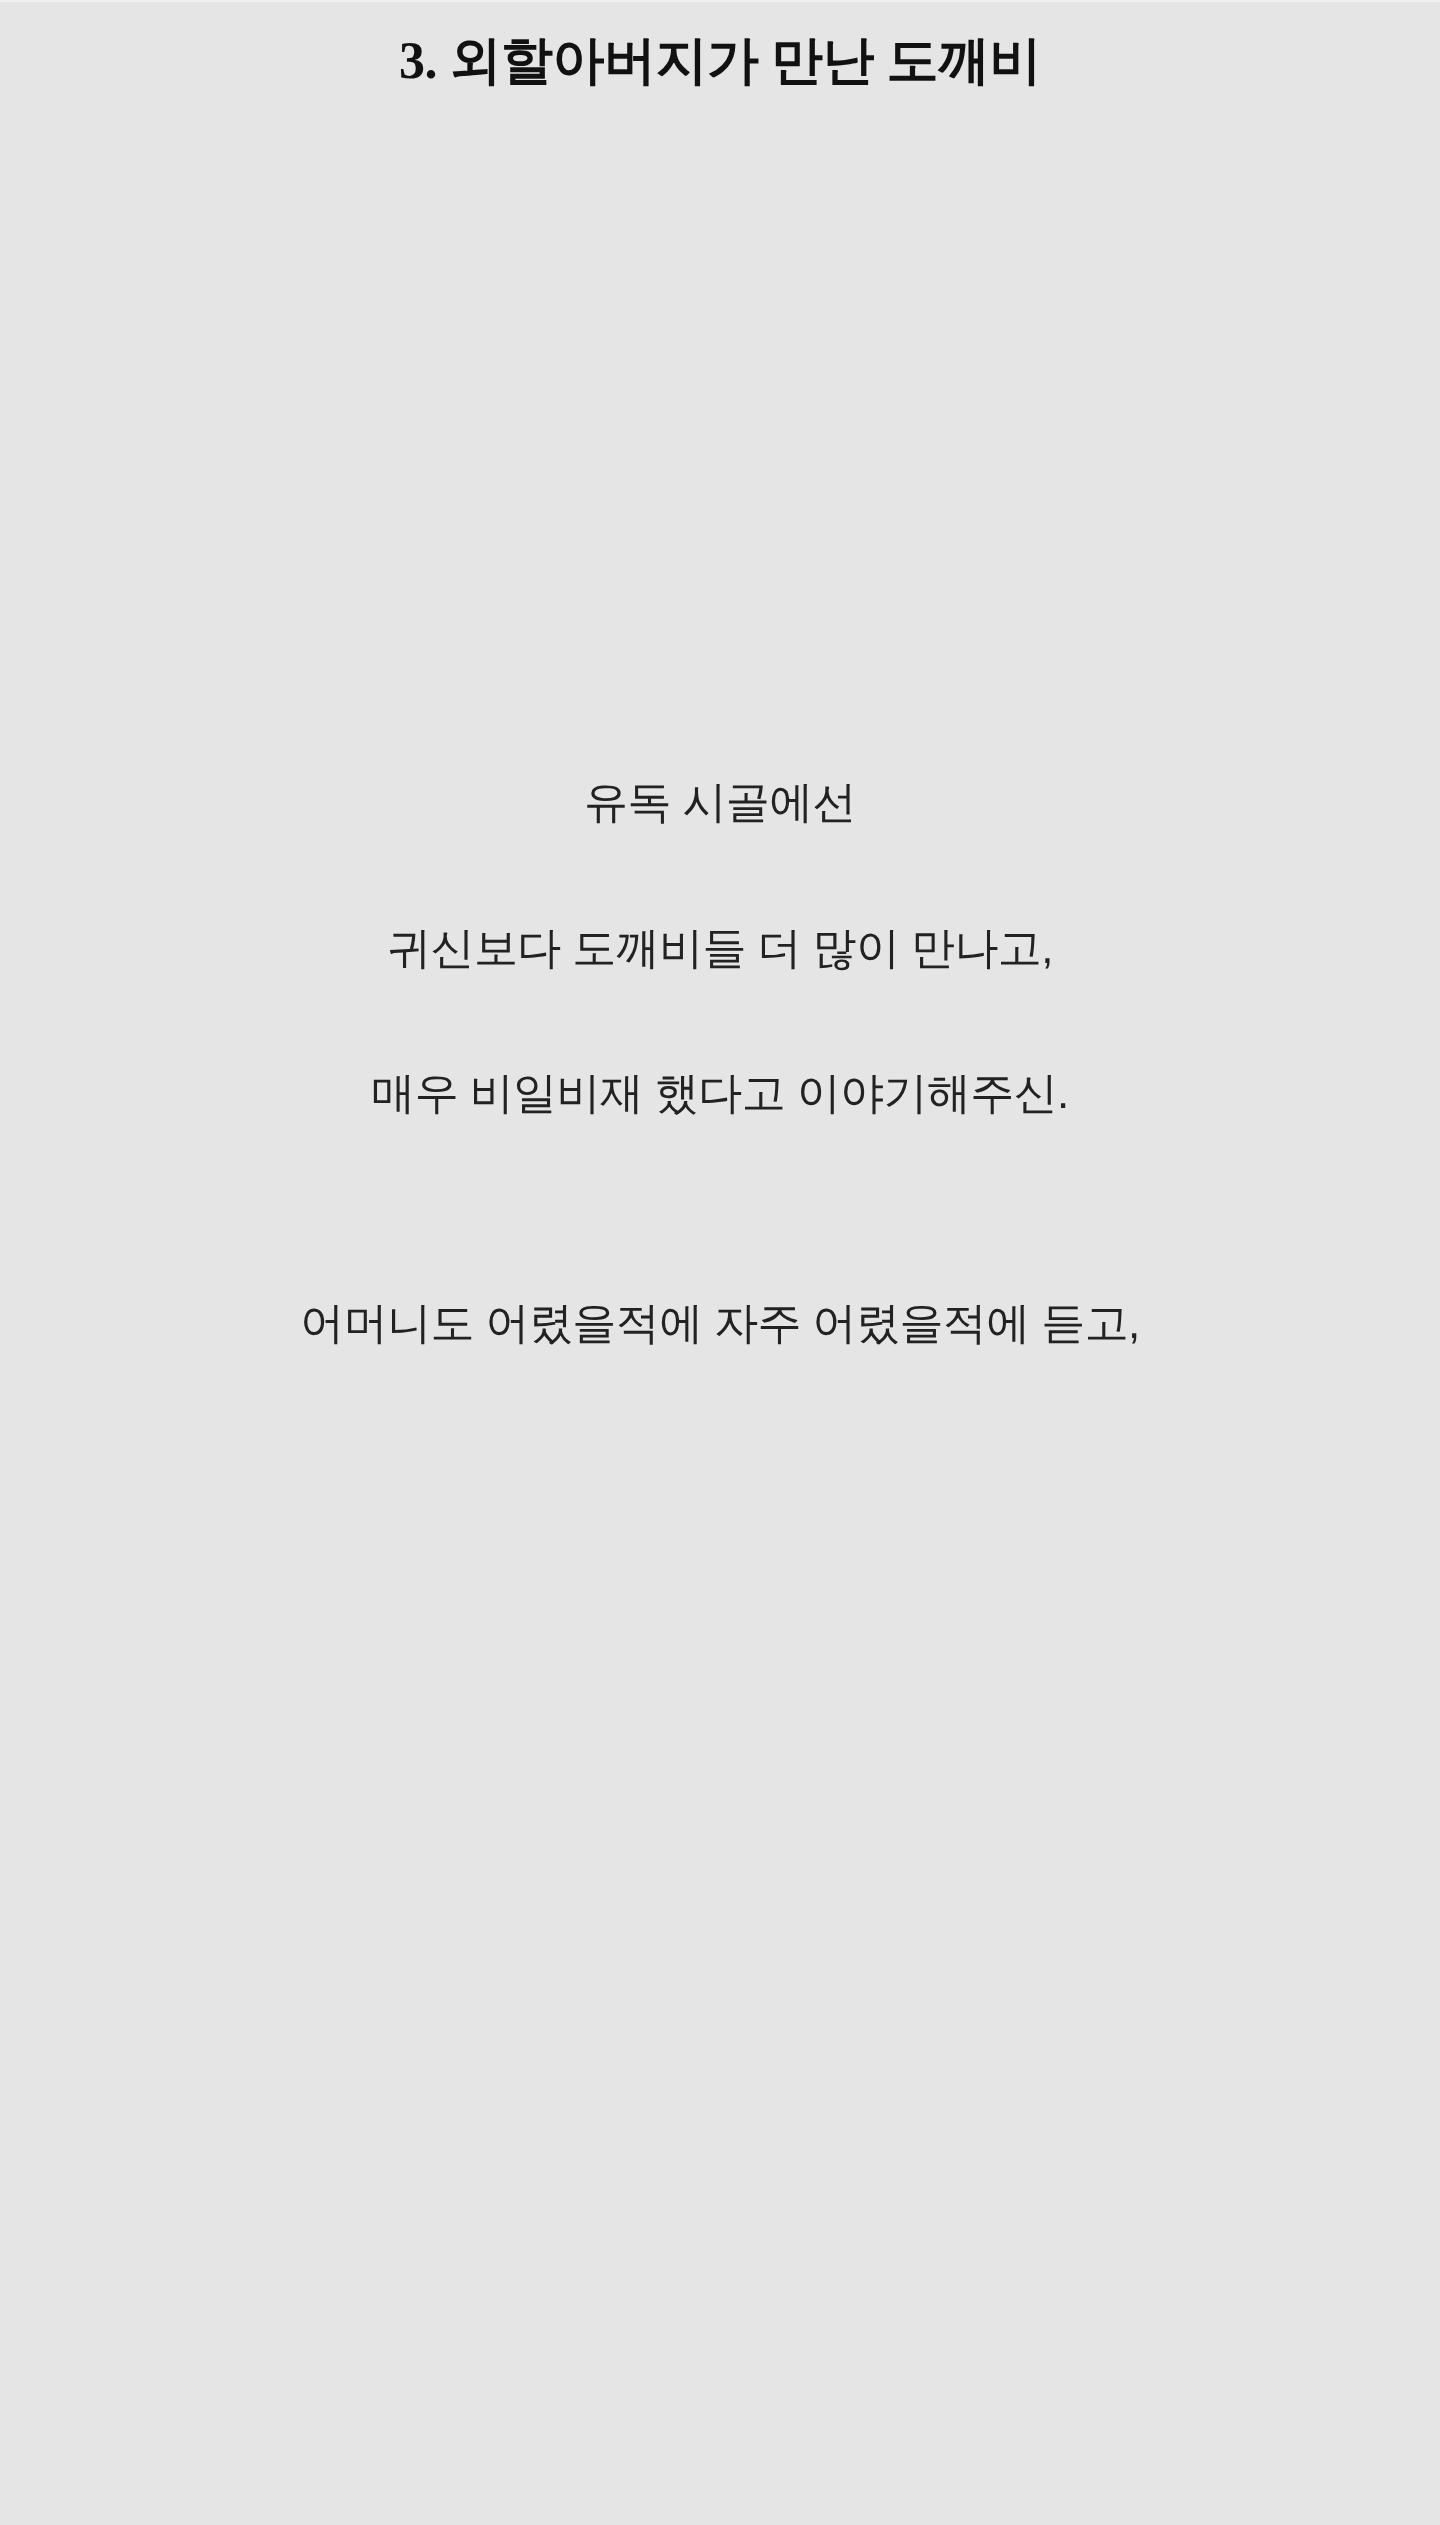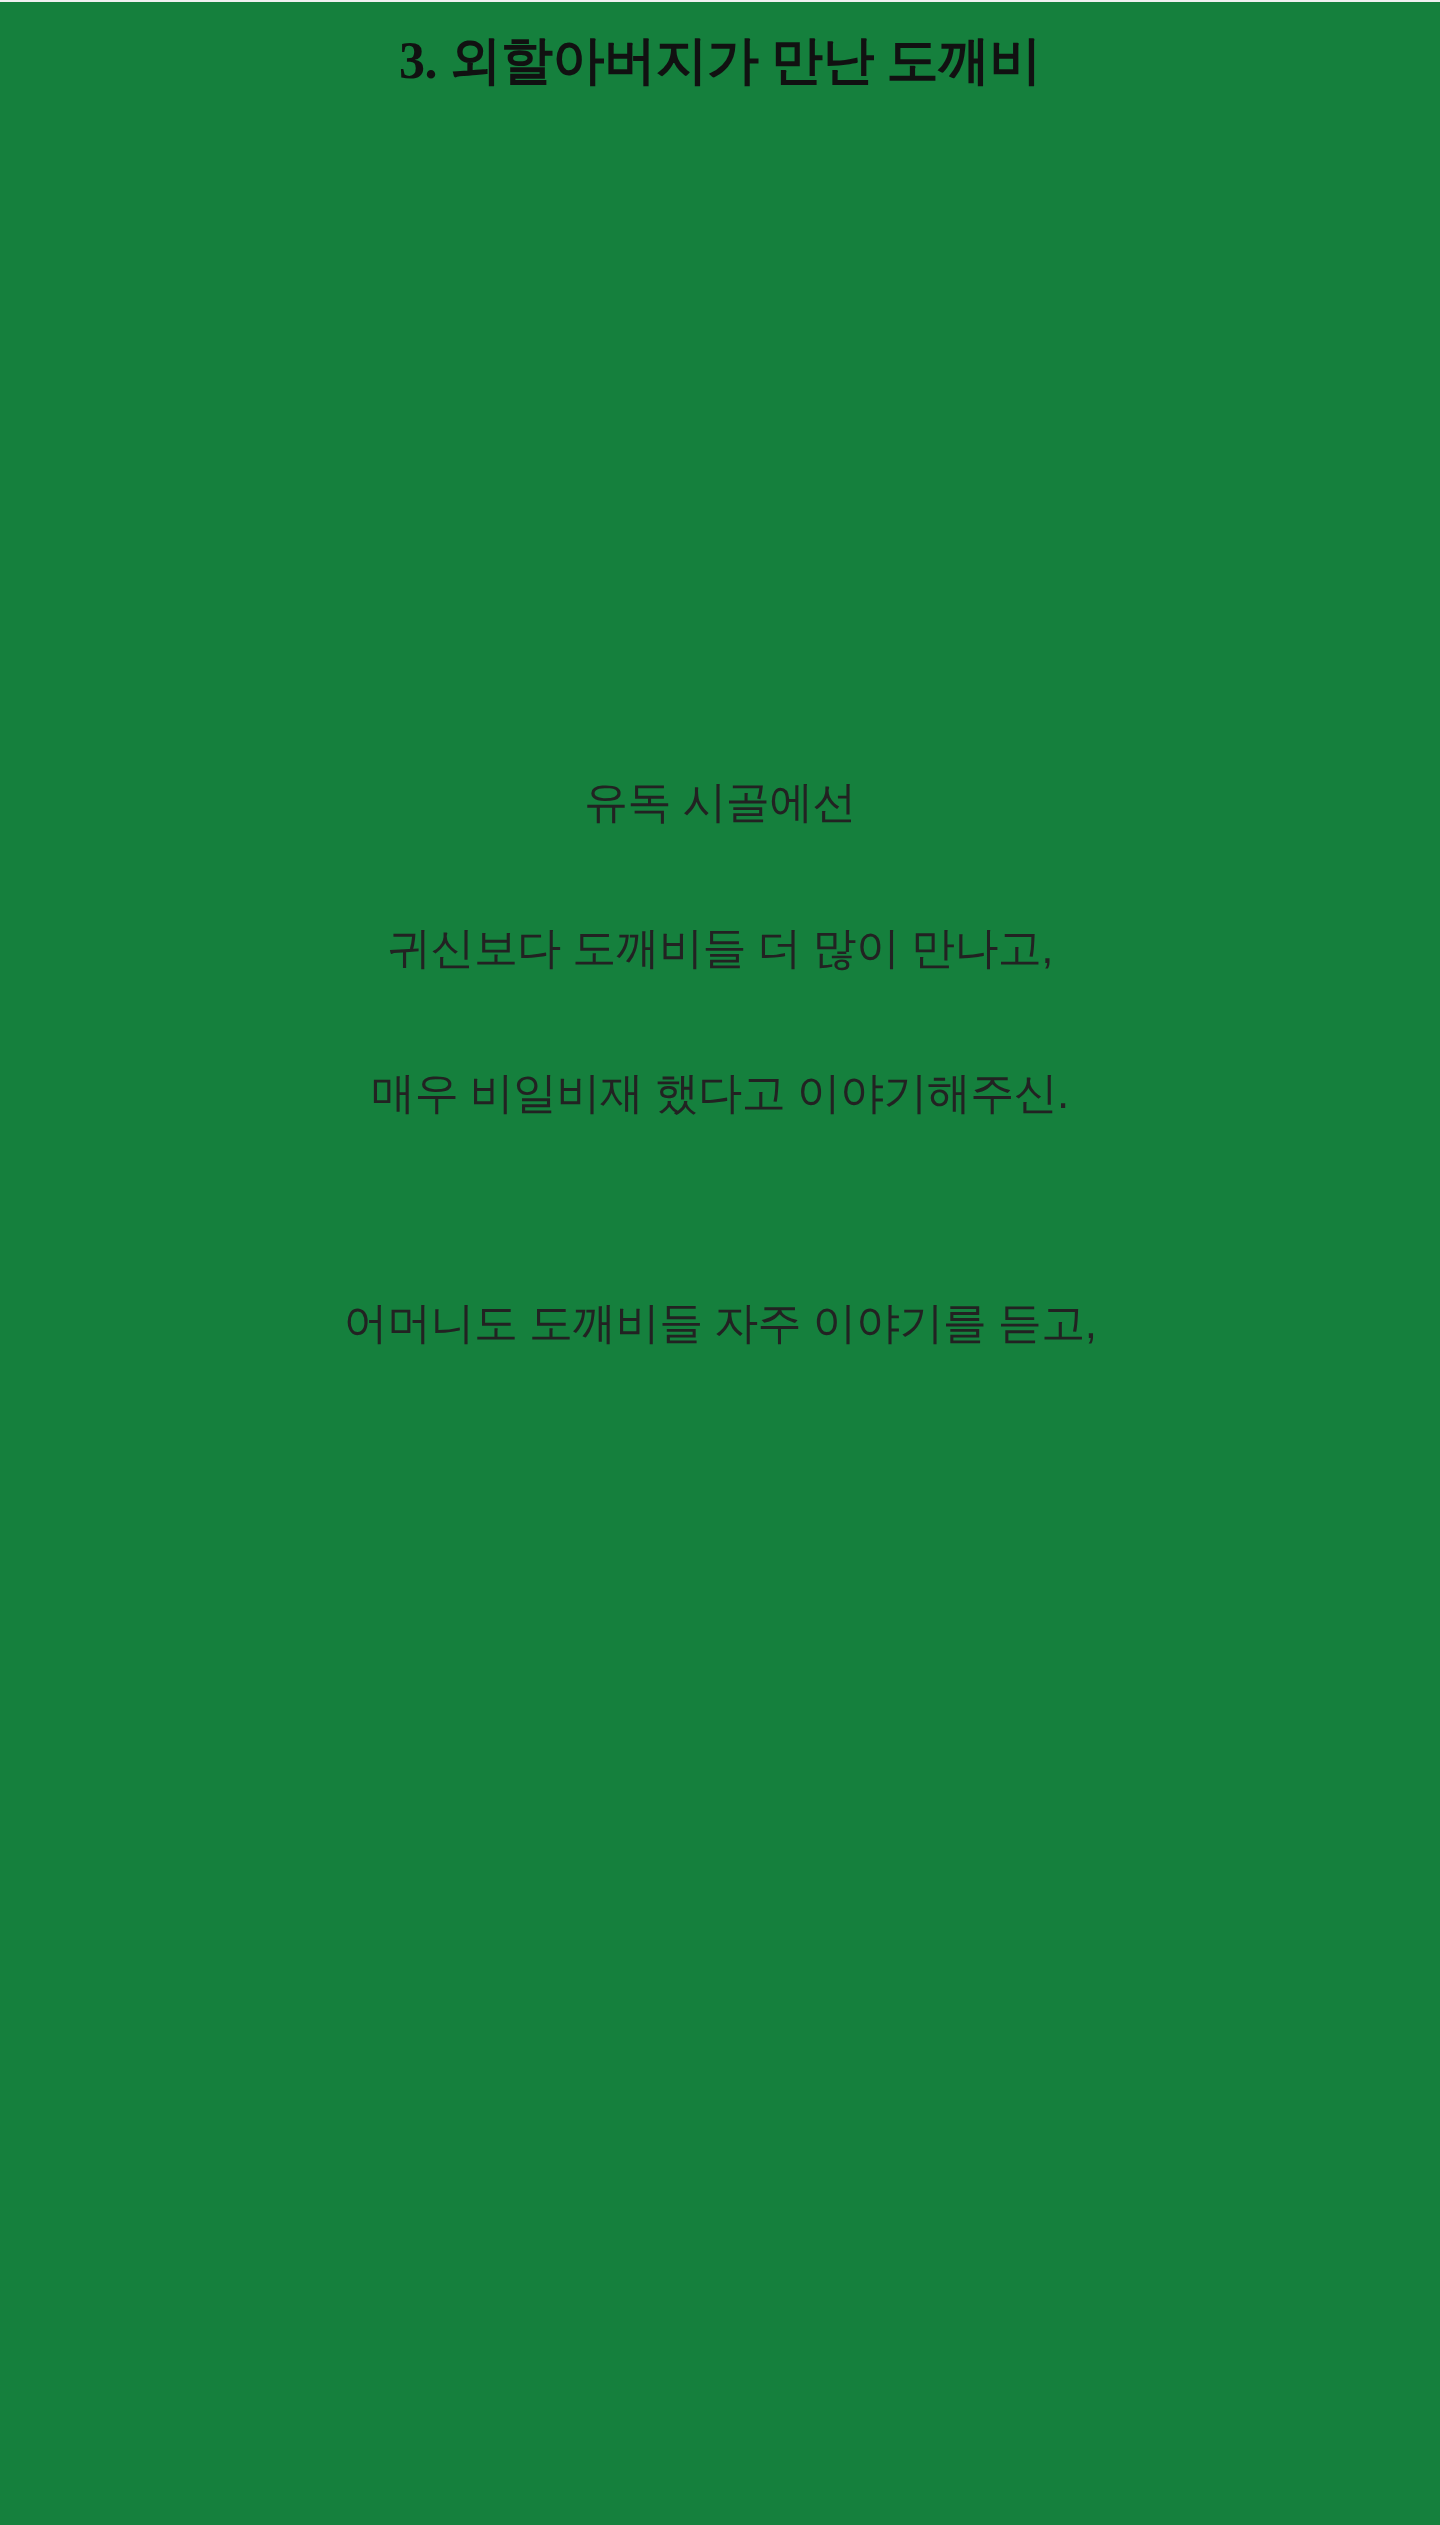--- a/index.html
+++ b/index.html
@@ -12,21 +12,21 @@
     min-height: 2525px;
     font-family: "Liberation Sans", "DejaVu Sans", sans-serif;
     color: #1a1a1a;
     -webkit-font-smoothing: antialiased;
   }
   .page {
     position: relative;
     width: 1440px;
     min-height: 2525px;
     box-sizing: border-box;
-    background: #15803d;
+    background: #e5e5e5;
     display: flex;
     flex-direction: column;
     align-items: center;
   }
   .top-rule {
     width: 100%;
     height: 2px;
     background: #f0f0f0;
   }
   .title {
@@ -78,18 +78,18 @@
 
     <div class="para">
       <span class="line">유독 시골에선</span>
       <span class="line">귀신보다 도깨비들 더 많이 만나고,</span>
       <span class="line">매우 비일비재 했다고 이야기해주신.</span>
     </div>
 
     <div class="gap-large"></div>
 
     <div class="para">
-      <span class="line">어머니도 도깨비들 자주 이야기를 듣고,</span>
+      <span class="line">어머니도 어렸을적에 자주 어렸을적에 듣고,</span>
     </div>
 
   </div>
 
 </div>
 
 </body></html>

